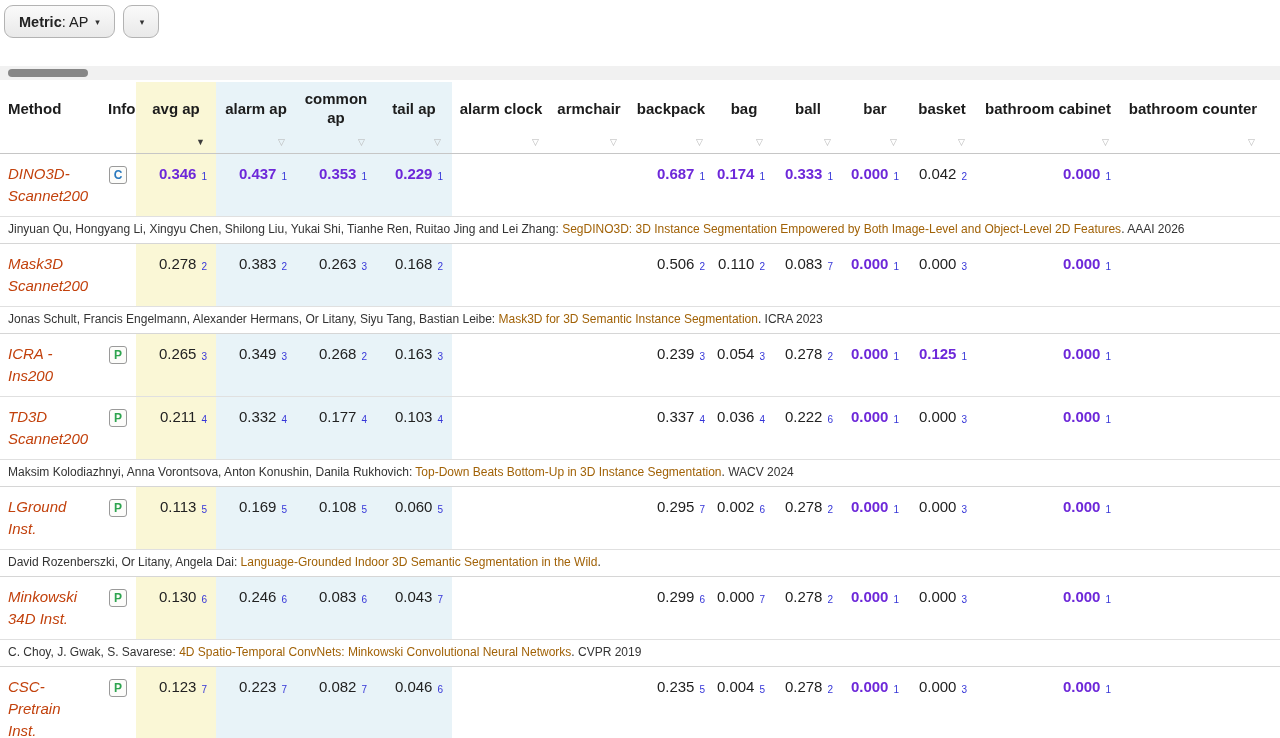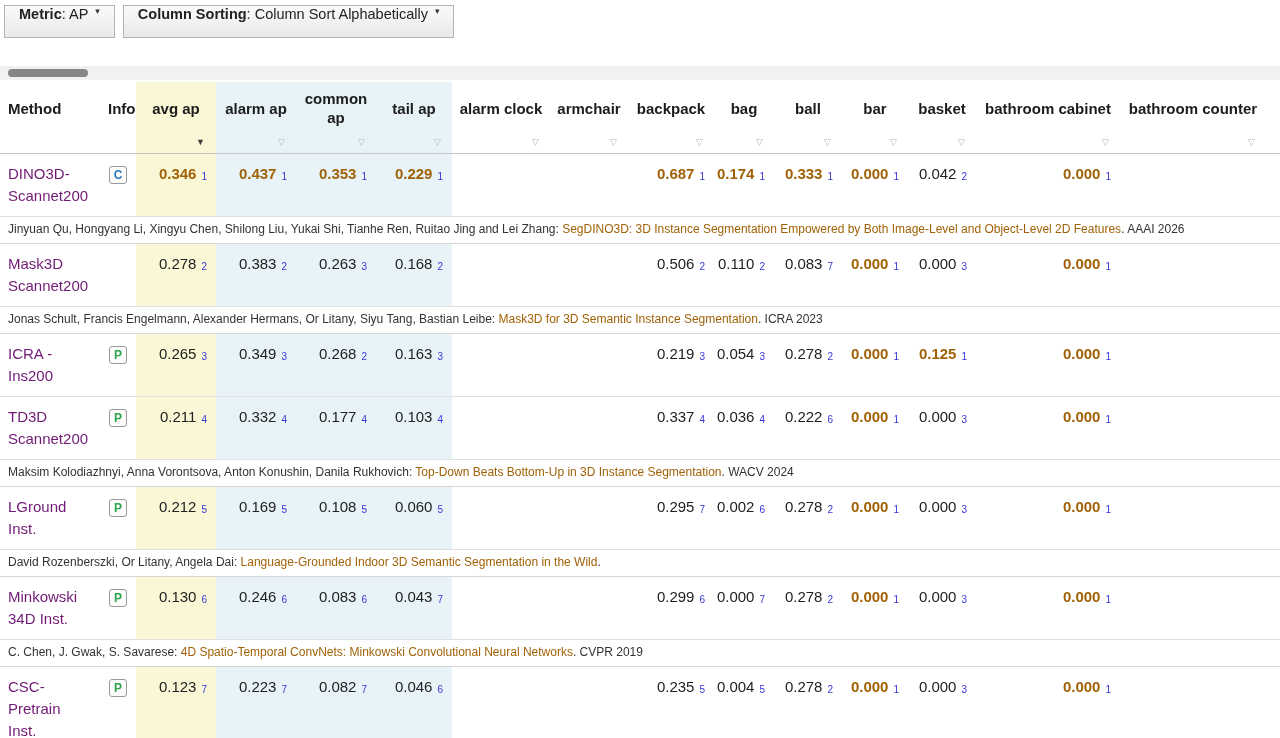--- a/index.html
+++ b/index.html
@@ -1,24 +1,24 @@
 <!DOCTYPE html>
 <html><head>
 <meta charset="utf-8">
 <style>
   * { box-sizing: border-box; margin: 0; padding: 0; }
   html, body { width: 1280px; height: 738px; overflow: hidden; background: #fff;
     font-family: "Liberation Sans", "DejaVu Sans", sans-serif; color: #222; }
 
   
   .toolbar { padding: 5px 0 0 4px; display: flex; gap: 8px; }
-  .dd-btn { display: inline-flex; align-items: flex-start; gap: 5px; height: 33px;
+  .dd-btn { display: inline-flex; align-items: center; gap: 5px; height: 33px;
     padding: 0 14px; font-size: 14.5px; color: #222; cursor: pointer;
     background: linear-gradient(#fafafa, #e9e9e9); border: 1px solid #b3b3b3;
-    border-radius: 0; font-family: inherit; }
+    border-radius: 9px; font-family: inherit; }
   .dd-btn b { font-weight: bold; }
   .caret { font-size: 9px; color: #333; margin-left: 2px; }
 
   
   .hscroll { margin-top: 28px; height: 14px; background: #f1f1f1; position: relative; }
   .hthumb { position: absolute; left: 8px; top: 3px; width: 80px; height: 8px;
     background: #878787; border-radius: 4px; cursor: pointer; }
 
   
   .tablewrap { width: 1280px; overflow: hidden; margin-top: 2px; }
@@ -31,46 +31,45 @@
     font-size: 15px; font-weight: bold; color: #1c1c1c; cursor: pointer; }
   .th-label { height: 50px; display: flex; align-items: center; justify-content: center;
     text-align: center; padding: 2px 2px 0 2px; line-height: 19px; }
   th.left .th-label { justify-content: flex-start; padding-left: 8px; }
   .sort-icon { position: absolute; bottom: 6px; right: 11px; font-size: 9px; line-height: 9px; }
   .sort-active { color: #3c3c3c; }
   .sort-idle { color: #b5b5b5; }
 
   tr.method-row td { border-bottom: 1px solid #e0e0e0; }
   td.method-cell { padding: 9px 4px 9px 8px; font-size: 15px; line-height: 22px; }
-  td.method-cell a { color: #701a75; text-decoration: none; white-space: pre-line; cursor: pointer; }
+  td.method-cell a { color: #c2410c; text-decoration: none; white-space: pre-line; cursor: pointer; font-style: italic; }
   td.info-cell { padding-top: 11px; text-align: center; }
   .info-badge { display: inline-flex; align-items: center; justify-content: center;
     width: 18px; height: 18px; border: 1px solid #9a9a9a; border-radius: 3px;
     background: #fcfcfa; font-size: 12px; font-weight: bold; cursor: pointer; }
   .info-C { color: #2878be; }
   .info-P { color: #2da44e; }
   td.val-cell { padding: 11px 9px 9px 0; text-align: right; font-size: 15px;
     white-space: nowrap; color: #222; }
-  .val-b { font-weight: bold; color: #a16207; }
+  .val-b { font-weight: bold; color: #6d28d9; }
   .rank { font-size: 10px; color: #3535d8; margin-left: 5px; position: relative; top: 1px; }
 
   tr.cite-row td { border-bottom: 1px solid #d6d6d6; padding: 5px 8px 6px 8px;
     font-size: 12px; line-height: 15px; color: #333; background: #fff; }
   tr.cite-row a { color: #a16207; text-decoration: none; cursor: pointer; }
 </style>
 </head>
 <body>
 
 <div class="toolbar">
   <button class="dd-btn">
     <span><b>Metric</b><span>: AP</span></span>
     <span class="caret">▾</span>
   </button>
   <button class="dd-btn">
-    <span><b>Column Sorting</b><span>: Column Sort Alphabetically</span></span>
     <span class="caret">▾</span>
   </button>
 </div>
 
 <div class="hscroll">
   <div class="hthumb"></div>
 </div>
 
 <div class="tablewrap">
   <table>
@@ -205,21 +204,21 @@
         <tr class="method-row">
           <td class="method-cell"><a>ICRA -
 Ins200</a></td>
           <td class="info-cell"><span class="info-badge info-P">P</span></td>
           <td class="val-cell bg-yellow"><span class="val">0.265</span><span class="rank">3</span></td>
           <td class="val-cell bg-blue"><span class="val">0.349</span><span class="rank">3</span></td>
           <td class="val-cell bg-blue"><span class="val">0.268</span><span class="rank">2</span></td>
           <td class="val-cell bg-blue"><span class="val">0.163</span><span class="rank">3</span></td>
           <td class="val-cell"></td>
           <td class="val-cell"></td>
-          <td class="val-cell"><span class="val">0.219</span><span class="rank">3</span></td>
+          <td class="val-cell"><span class="val">0.239</span><span class="rank">3</span></td>
           <td class="val-cell"><span class="val">0.054</span><span class="rank">3</span></td>
           <td class="val-cell"><span class="val">0.278</span><span class="rank">2</span></td>
           <td class="val-cell"><span class="val-b">0.000</span><span class="rank">1</span></td>
           <td class="val-cell"><span class="val-b">0.125</span><span class="rank">1</span></td>
           <td class="val-cell"><span class="val-b">0.000</span><span class="rank">1</span></td>
           <td class="val-cell"></td>
           <td class="val-cell"></td>
         </tr>
         <tr class="method-row">
           <td class="method-cell"><a>TD3D
@@ -240,21 +239,21 @@
           <td class="val-cell"></td>
           <td class="val-cell"></td>
         </tr>
         <tr class="cite-row">
           <td colspan="16"><span>Maksim Kolodiazhnyi, Anna Vorontsova, Anton Konushin, Danila Rukhovich: </span><a>Top-Down Beats Bottom-Up in 3D Instance Segmentation</a><span>. WACV 2024</span></td>
         </tr>
         <tr class="method-row">
           <td class="method-cell"><a>LGround
 Inst.</a></td>
           <td class="info-cell"><span class="info-badge info-P">P</span></td>
-          <td class="val-cell bg-yellow"><span class="val">0.212</span><span class="rank">5</span></td>
+          <td class="val-cell bg-yellow"><span class="val">0.113</span><span class="rank">5</span></td>
           <td class="val-cell bg-blue"><span class="val">0.169</span><span class="rank">5</span></td>
           <td class="val-cell bg-blue"><span class="val">0.108</span><span class="rank">5</span></td>
           <td class="val-cell bg-blue"><span class="val">0.060</span><span class="rank">5</span></td>
           <td class="val-cell"></td>
           <td class="val-cell"></td>
           <td class="val-cell"><span class="val">0.295</span><span class="rank">7</span></td>
           <td class="val-cell"><span class="val">0.002</span><span class="rank">6</span></td>
           <td class="val-cell"><span class="val">0.278</span><span class="rank">2</span></td>
           <td class="val-cell"><span class="val-b">0.000</span><span class="rank">1</span></td>
           <td class="val-cell"><span class="val">0.000</span><span class="rank">3</span></td>
@@ -278,21 +277,21 @@
           <td class="val-cell"><span class="val">0.299</span><span class="rank">6</span></td>
           <td class="val-cell"><span class="val">0.000</span><span class="rank">7</span></td>
           <td class="val-cell"><span class="val">0.278</span><span class="rank">2</span></td>
           <td class="val-cell"><span class="val-b">0.000</span><span class="rank">1</span></td>
           <td class="val-cell"><span class="val">0.000</span><span class="rank">3</span></td>
           <td class="val-cell"><span class="val-b">0.000</span><span class="rank">1</span></td>
           <td class="val-cell"></td>
           <td class="val-cell"></td>
         </tr>
         <tr class="cite-row">
-          <td colspan="16"><span>C. Chen, J. Gwak, S. Savarese: </span><a>4D Spatio-Temporal ConvNets: Minkowski Convolutional Neural Networks</a><span>. CVPR 2019</span></td>
+          <td colspan="16"><span>C. Choy, J. Gwak, S. Savarese: </span><a>4D Spatio-Temporal ConvNets: Minkowski Convolutional Neural Networks</a><span>. CVPR 2019</span></td>
         </tr>
         <tr class="method-row">
           <td class="method-cell"><a>CSC-
 Pretrain
 Inst.</a></td>
           <td class="info-cell"><span class="info-badge info-P">P</span></td>
           <td class="val-cell bg-yellow"><span class="val">0.123</span><span class="rank">7</span></td>
           <td class="val-cell bg-blue"><span class="val">0.223</span><span class="rank">7</span></td>
           <td class="val-cell bg-blue"><span class="val">0.082</span><span class="rank">7</span></td>
           <td class="val-cell bg-blue"><span class="val">0.046</span><span class="rank">6</span></td>

